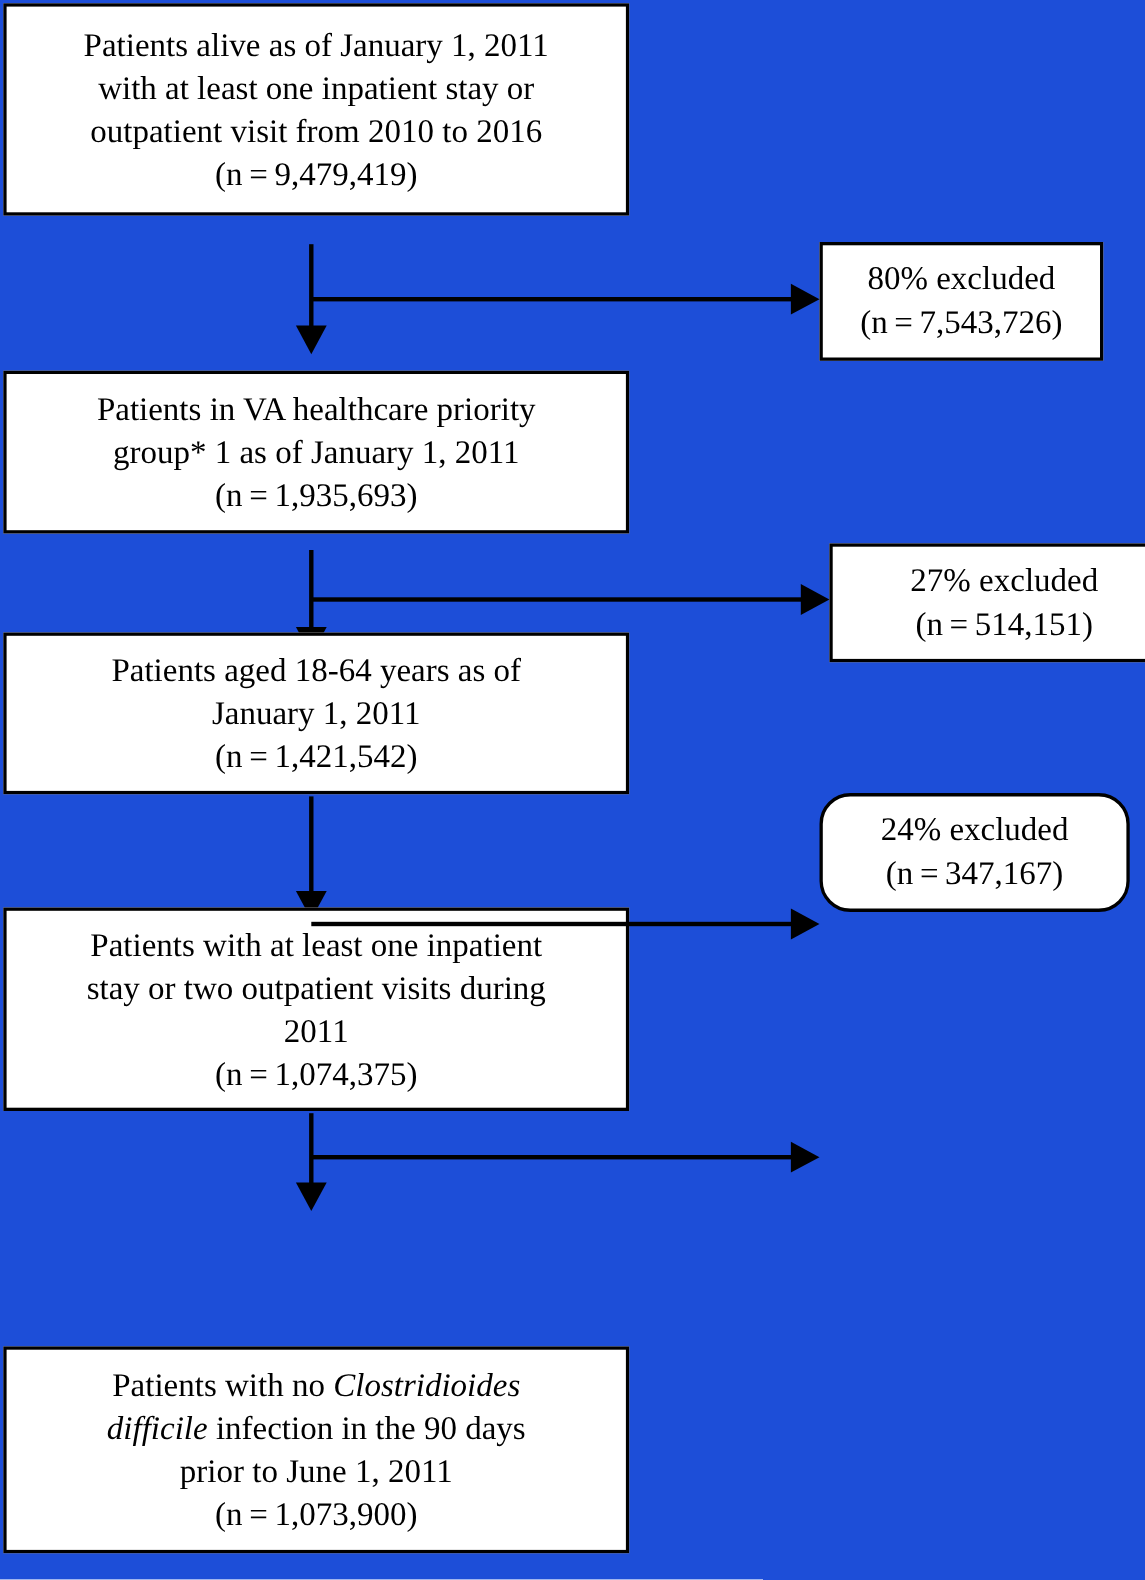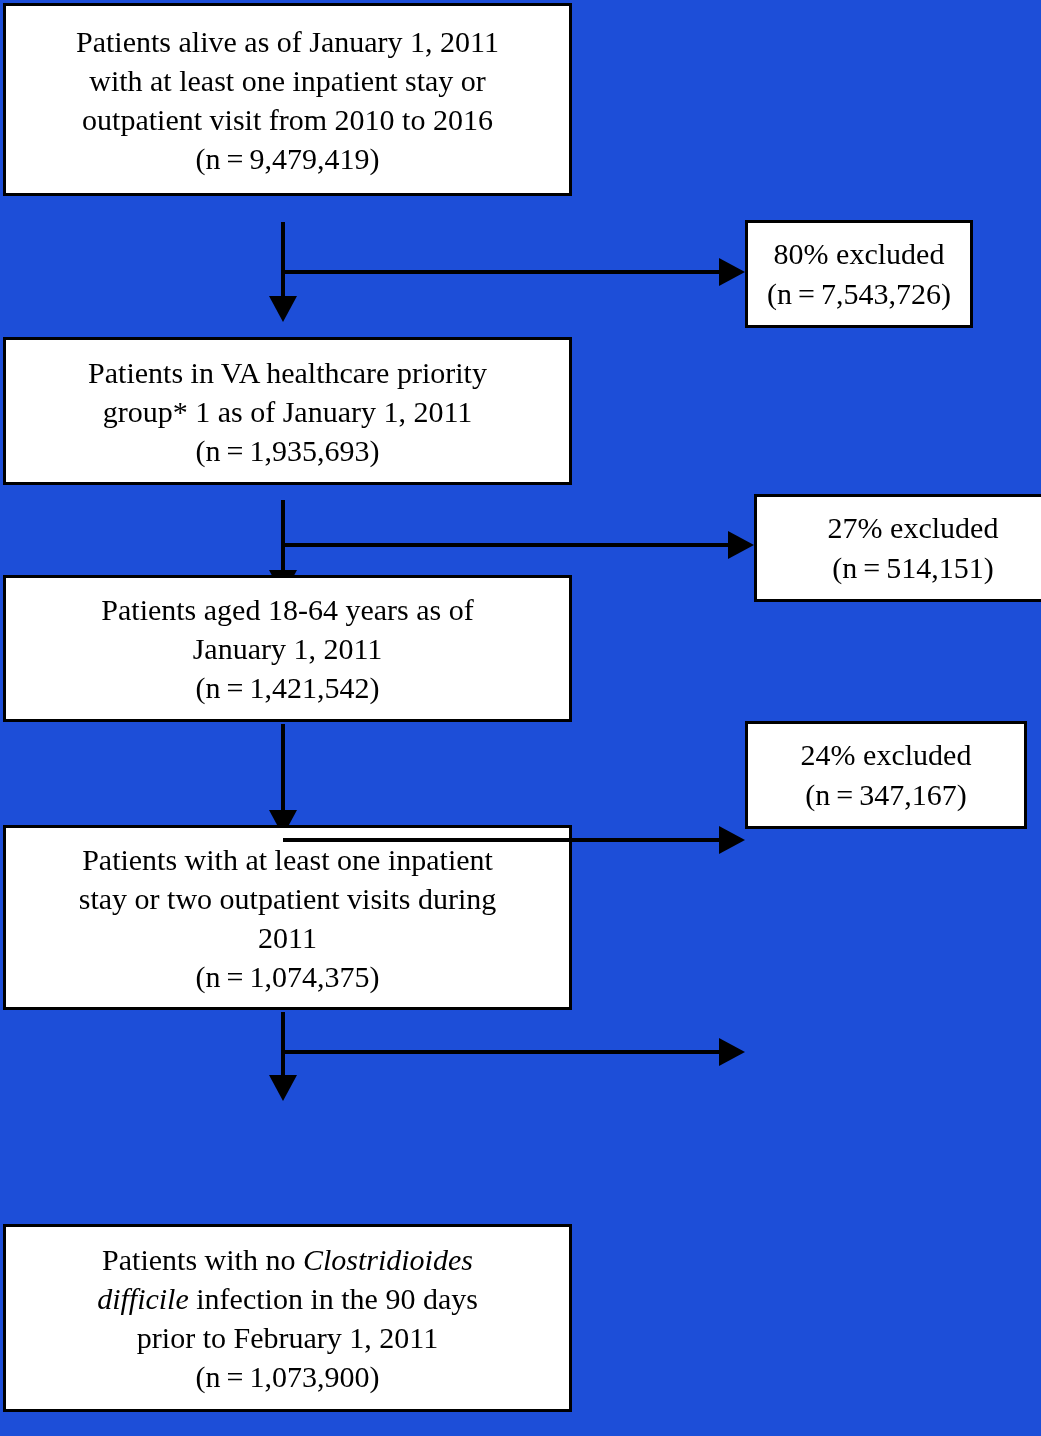--- a/index.html
+++ b/index.html
@@ -99,34 +99,34 @@
   </div>
 
   <div class="box" style="left:3px; top:825px; width:569px; height:185px;">
     <span class="txt">Patients with at least one inpatient
 stay or two outpatient visits during
 2011
 (n = 1,074,375)</span>
   </div>
 
   <div class="box" style="left:3px; top:1224px; width:569px; height:188px;">
-    <span class="txt"><span>Patients with no </span><span class="italic-sp">Clostridioides</span><br><span class="italic-sp">difficile</span><span> infection in the 90 days</span><br><span>prior to February 1, 2011</span><br><span>(n = 1,073,900)</span></span>
+    <span class="txt"><span>Patients with no </span><span class="italic-sp">Clostridioides</span><br><span class="italic-sp">difficile</span><span> infection in the 90 days</span><br><span>prior to June 1, 2011</span><br><span>(n = 1,073,900)</span></span>
   </div>
 
-  <div class="box small" style="left:745px; top:220px; width:228px; height:108px;">
+  <div class="box small" style="left:745px; top:220px; width:258px; height:108px;">
     <span class="txt">80% excluded
 (n = 7,543,726)</span>
   </div>
 
   <div class="box small" style="left:754px; top:494px; width:318px; height:108px;">
     <span class="txt">27% excluded
 (n = 514,151)</span>
   </div>
 
-  <div class="box small" style="left:745px; top:721px; width:282px; height:108px;">
+  <div class="box small" style="left:745px; top:721px; width:282px; height:108px;border-radius:28px;">
     <span class="txt">24% excluded
 (n = 347,167)</span>
   </div>
 
 
   <div class="vline" style="left:281px; top:222px; height:82px;"></div>
   <div class="arrow-down" style="left:269px; top:296px;"></div>
   <div class="hline" style="left:283px; top:270px; width:442px;"></div>
   <div class="arrow-right" style="left:719px; top:258px;"></div>
 

